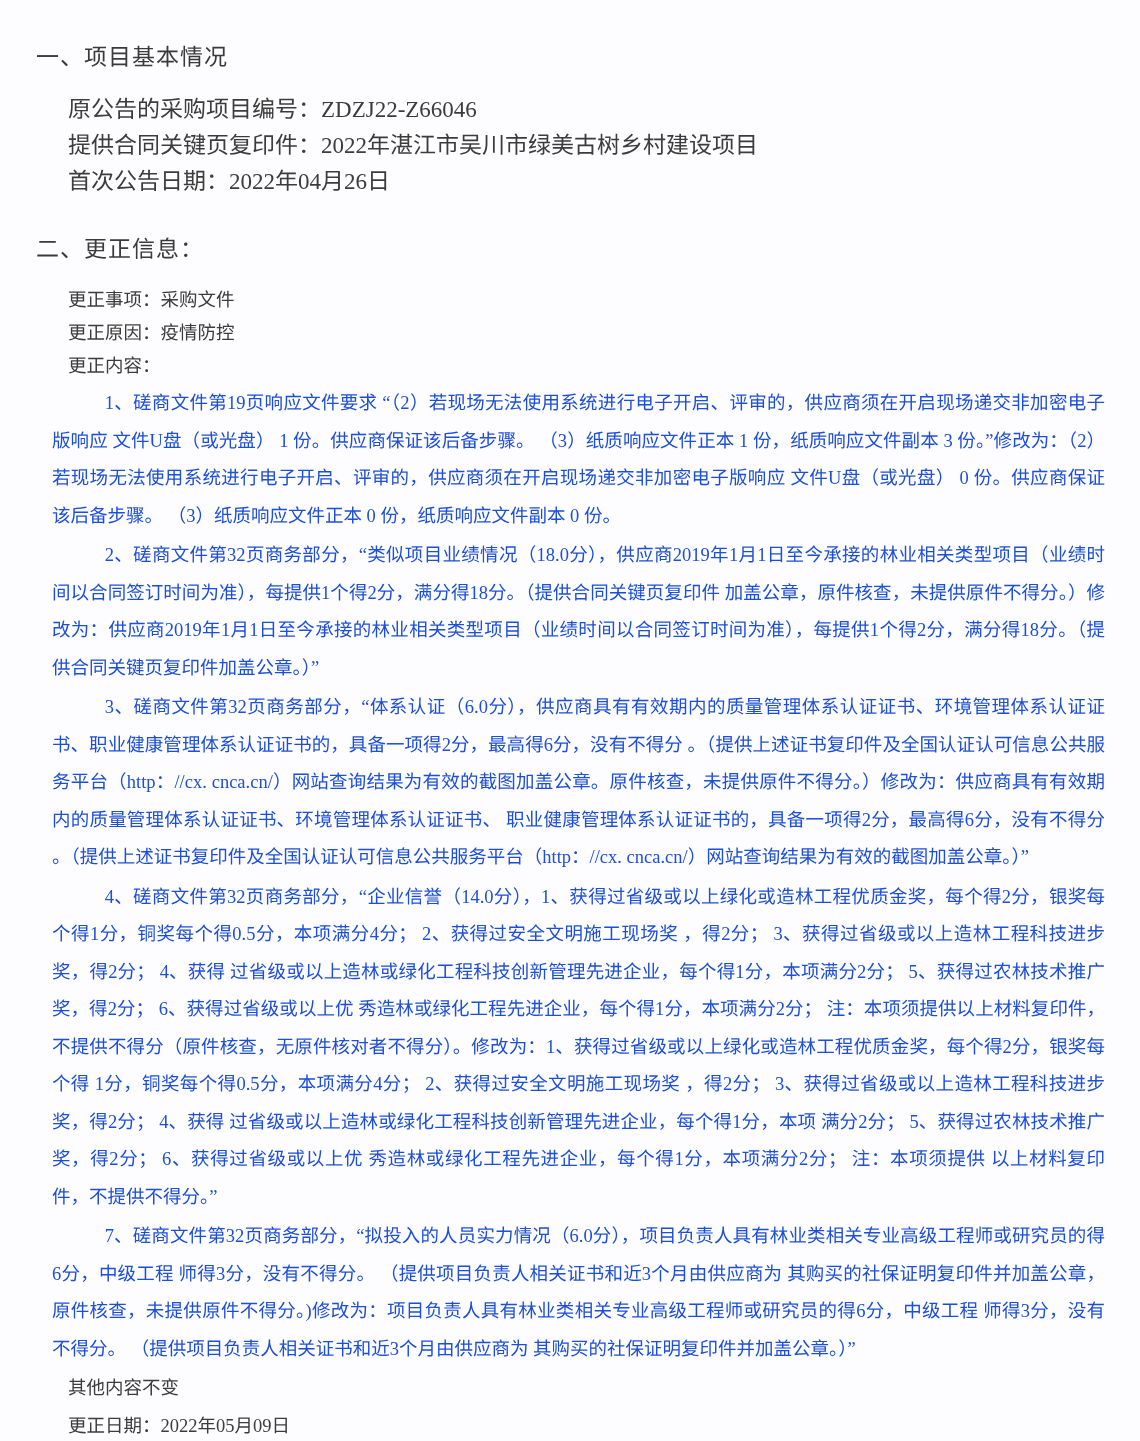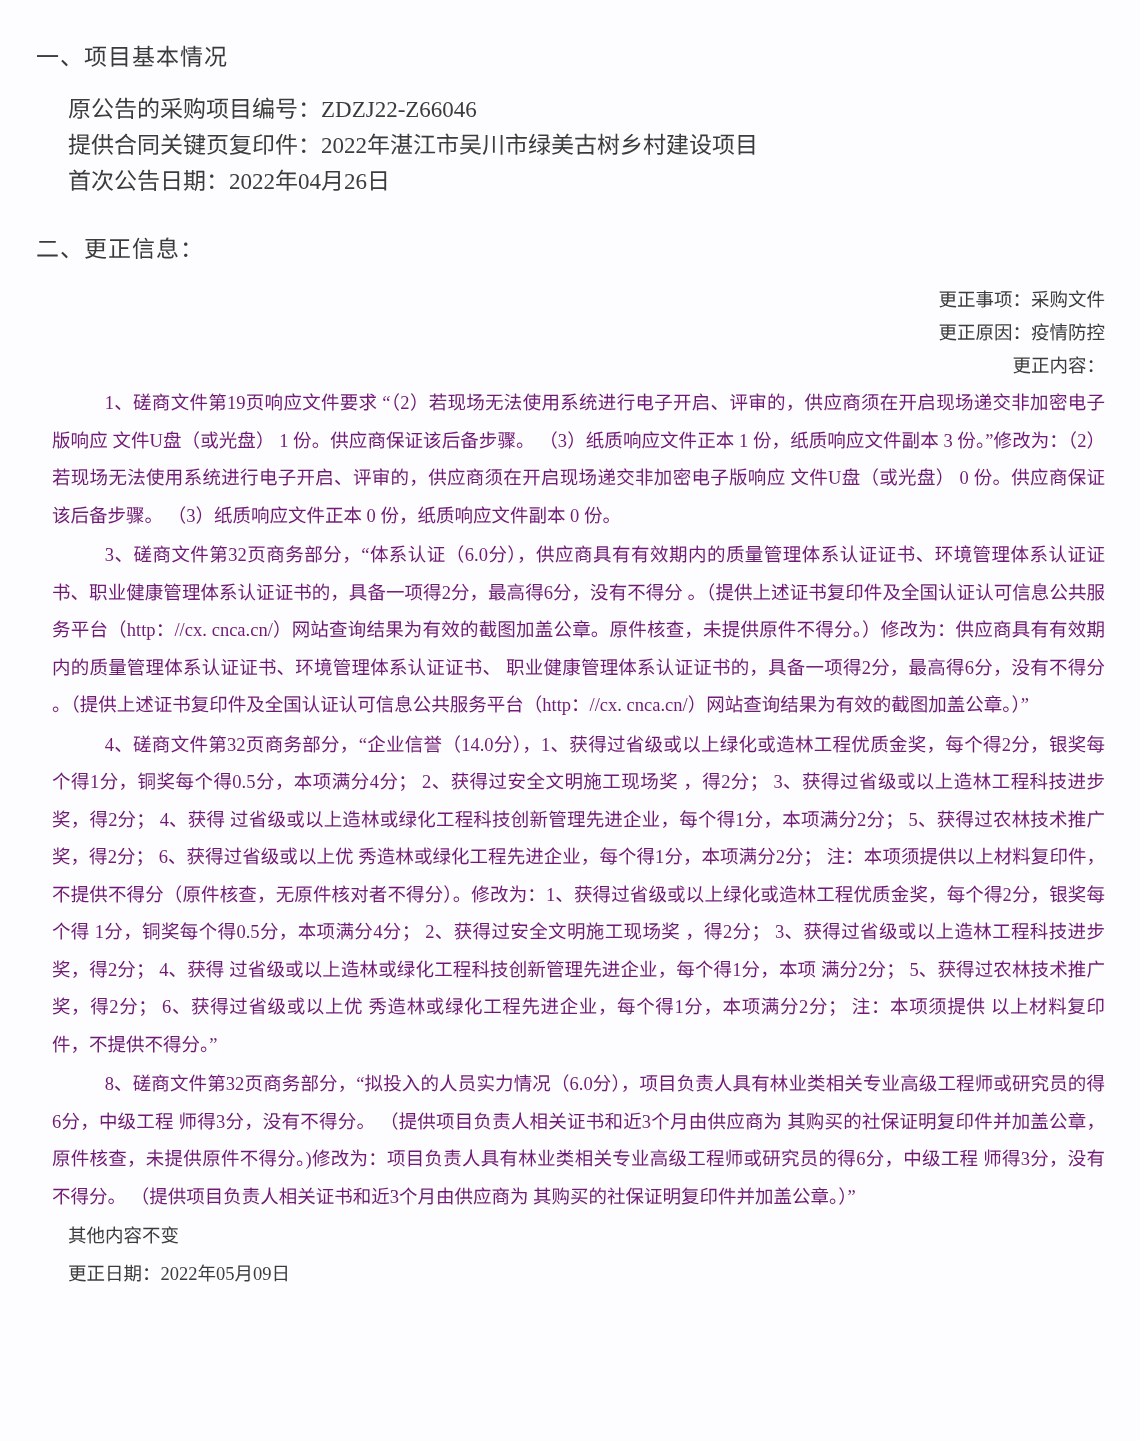--- a/index.html
+++ b/index.html
@@ -28,29 +28,28 @@
   .section-heading.second { margin-top: 30px; }
   .basic-line {
     margin: 0 0 0 32px;
     font-size: 23px;
     line-height: 36px;
   }
   .info-line {
     margin: 0 0 0 32px;
     font-size: 18.5px;
     line-height: 33px;
-    text-align: right;
   }
   .body-para {
     margin: 2px 0 0 16px;
     font-size: 18.5px;
     line-height: 37.5px;
     text-align: justify;
     text-indent: 2.85em;
-    color: #701a75;
+    color: #1d4ed8;
   }
   .footer-line {
     margin: 2px 0 0 32px;
     font-size: 18.5px;
     line-height: 36px;
   }
 </style>
 </head>
 <body>
 
@@ -62,20 +61,21 @@
   <p class="basic-line">提供合同关键页复印件：2022年湛江市吴川市绿美古树乡村建设项目</p>
   <p class="basic-line">首次公告日期：2022年04月26日</p>
 
   <h2 class="section-heading second">二、更正信息：</h2>
 
   <p class="info-line">更正事项：采购文件</p>
   <p class="info-line">更正原因：疫情防控</p>
   <p class="info-line">更正内容：</p>
 
   <p class="body-para">1、磋商文件第19页响应文件要求 “（2）若现场无法使用系统进行电子开启、评审的，供应商须在开启现场递交非加密电子版响应 文件U盘（或光盘） 1 份。供应商保证该后备步骤。 （3）纸质响应文件正本 1 份，纸质响应文件副本 3 份。”修改为：（2）若现场无法使用系统进行电子开启、评审的，供应商须在开启现场递交非加密电子版响应 文件U盘（或光盘） 0 份。供应商保证该后备步骤。 （3）纸质响应文件正本 0 份，纸质响应文件副本 0 份。</p>
+  <p class="body-para">2、磋商文件第32页商务部分，“类似项目业绩情况（18.0分），供应商2019年1月1日至今承接的林业相关类型项目（业绩时间以合同签订时间为准），每提供1个得2分，满分得18分。（提供合同关键页复印件 加盖公章，原件核查，未提供原件不得分。）修改为：供应商2019年1月1日至今承接的林业相关类型项目（业绩时间以合同签订时间为准），每提供1个得2分，满分得18分。（提供合同关键页复印件加盖公章。）”</p>
   <p class="body-para">3、磋商文件第32页商务部分，“体系认证（6.0分），供应商具有有效期内的质量管理体系认证证书、环境管理体系认证证书、职业健康管理体系认证证书的，具备一项得2分，最高得6分，没有不得分 。（提供上述证书复印件及全国认证认可信息公共服务平台（http：//cx. cnca.cn/）网站查询结果为有效的截图加盖公章。原件核查，未提供原件不得分。）修改为：供应商具有有效期内的质量管理体系认证证书、环境管理体系认证证书、 职业健康管理体系认证证书的，具备一项得2分，最高得6分，没有不得分 。（提供上述证书复印件及全国认证认可信息公共服务平台（http：//cx. cnca.cn/）网站查询结果为有效的截图加盖公章。）”</p>
   <p class="body-para">4、磋商文件第32页商务部分，“企业信誉（14.0分），1、获得过省级或以上绿化或造林工程优质金奖，每个得2分，银奖每个得1分，铜奖每个得0.5分，本项满分4分； 2、获得过安全文明施工现场奖 ，得2分； 3、获得过省级或以上造林工程科技进步奖，得2分； 4、获得 过省级或以上造林或绿化工程科技创新管理先进企业，每个得1分，本项满分2分； 5、获得过农林技术推广奖，得2分； 6、获得过省级或以上优 秀造林或绿化工程先进企业，每个得1分，本项满分2分； 注：本项须提供以上材料复印件，不提供不得分（原件核查，无原件核对者不得分）。修改为：1、获得过省级或以上绿化或造林工程优质金奖，每个得2分，银奖每个得 1分，铜奖每个得0.5分，本项满分4分； 2、获得过安全文明施工现场奖 ，得2分； 3、获得过省级或以上造林工程科技进步奖，得2分； 4、获得 过省级或以上造林或绿化工程科技创新管理先进企业，每个得1分，本项 满分2分； 5、获得过农林技术推广奖，得2分； 6、获得过省级或以上优 秀造林或绿化工程先进企业，每个得1分，本项满分2分； 注：本项须提供 以上材料复印件，不提供不得分。”</p>
-  <p class="body-para">8、磋商文件第32页商务部分，“拟投入的人员实力情况（6.0分），项目负责人具有林业类相关专业高级工程师或研究员的得6分，中级工程 师得3分，没有不得分。 （提供项目负责人相关证书和近3个月由供应商为 其购买的社保证明复印件并加盖公章，原件核查，未提供原件不得分。)修改为：项目负责人具有林业类相关专业高级工程师或研究员的得6分，中级工程 师得3分，没有不得分。 （提供项目负责人相关证书和近3个月由供应商为 其购买的社保证明复印件并加盖公章。）”</p>
+  <p class="body-para">7、磋商文件第32页商务部分，“拟投入的人员实力情况（6.0分），项目负责人具有林业类相关专业高级工程师或研究员的得6分，中级工程 师得3分，没有不得分。 （提供项目负责人相关证书和近3个月由供应商为 其购买的社保证明复印件并加盖公章，原件核查，未提供原件不得分。)修改为：项目负责人具有林业类相关专业高级工程师或研究员的得6分，中级工程 师得3分，没有不得分。 （提供项目负责人相关证书和近3个月由供应商为 其购买的社保证明复印件并加盖公章。）”</p>
 
   <p class="footer-line">其他内容不变</p>
   <p class="footer-line">更正日期：2022年05月09日</p>
 
 </div>
 
 </body></html>

